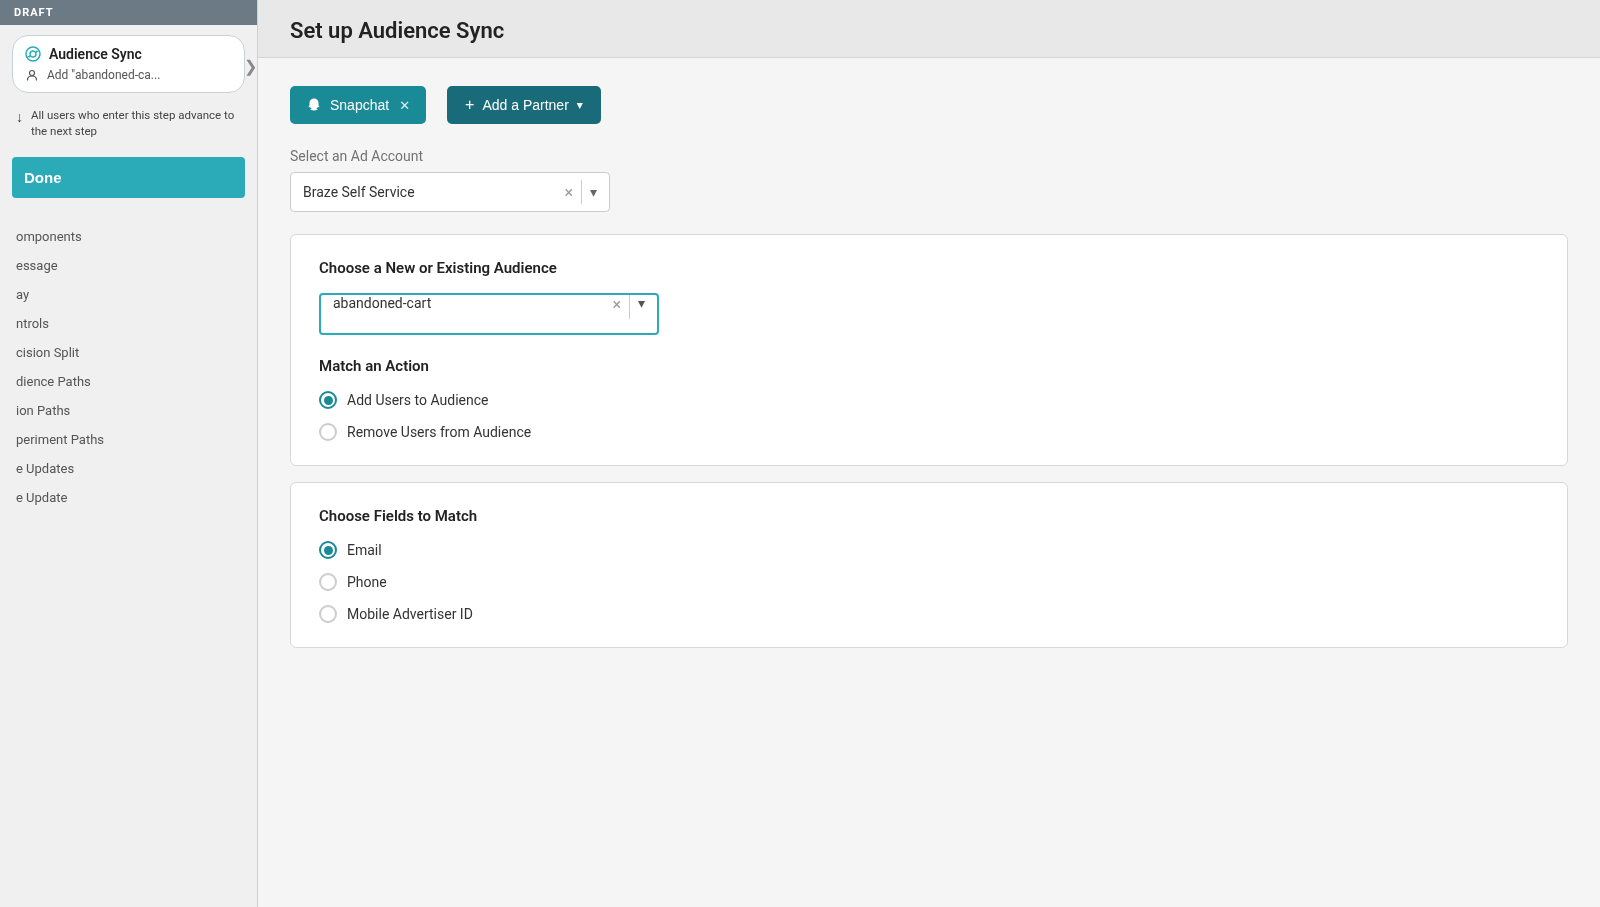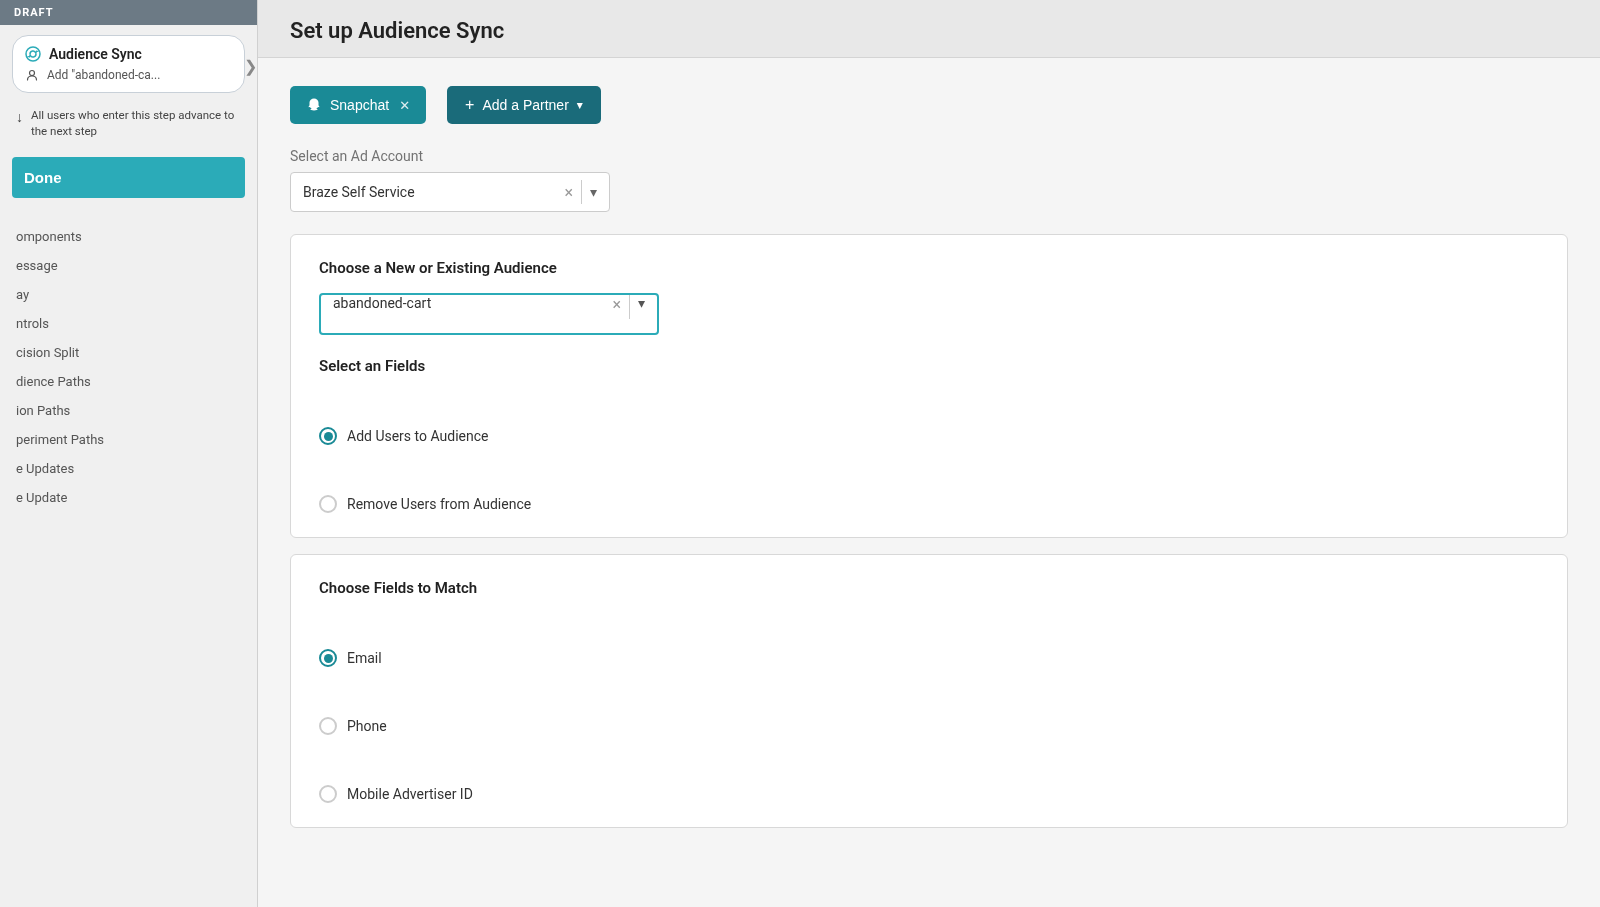--- a/index.html
+++ b/index.html
@@ -209,21 +209,20 @@
 
     
     .radio-group { display: flex; flex-direction: column; gap: 14px; }
     .radio-option {
       display: flex;
       align-items: center;
       gap: 10px;
       font-size: 14px;
       color: #333;
       cursor: pointer;
-      margin-top: 36px;
     }
     .radio-circle {
       width: 18px;
       height: 18px;
       border-radius: 50%;
       border: 2px solid #ccc;
       display: flex;
       align-items: center;
       justify-content: center;
       flex-shrink: 0;
@@ -334,21 +333,21 @@
       <div class="panel-title">Choose a New or Existing Audience</div>
 
       <div class="audience-select">
         <span class="select-value">abandoned-cart</span>
         <span class="select-clear">×</span>
         <span class="select-divider"></span>
         <span class="select-arrow">▾</span>
       </div>
 
       <div style="margin-top: 22px;">
-        <div class="panel-title">Select an Fields</div>
+        <div class="panel-title">Match an Action</div>
         <div class="radio-group">
           <label class="radio-option">
             <div class="radio-circle selected"></div>
             <span>Add Users to Audience</span>
           </label>
           <label class="radio-option">
             <div class="radio-circle"></div>
             <span>Remove Users from Audience</span>
           </label>
         </div>

